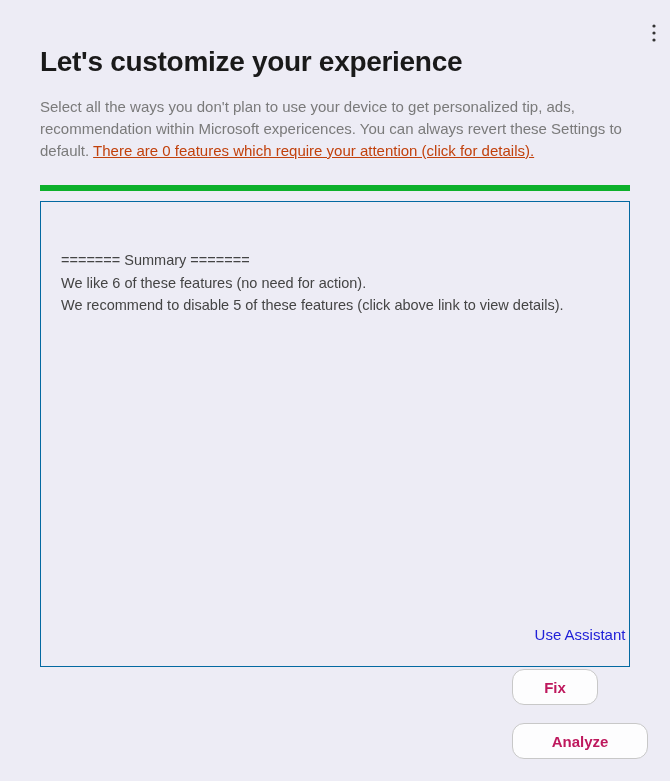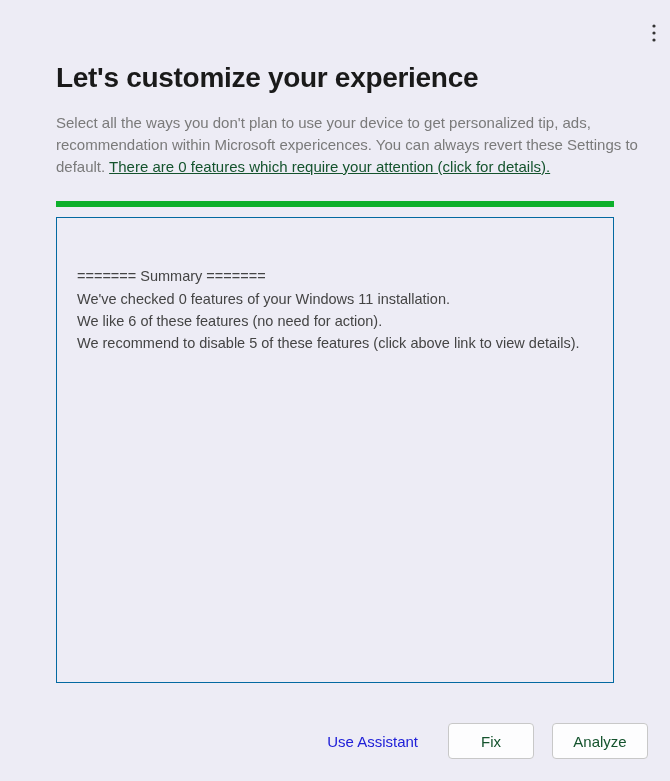--- a/index.html
+++ b/index.html
@@ -9,21 +9,21 @@
     }
     body {
       font-family: "Segoe UI", -apple-system, sans-serif;
       background: #edecf5;
       width: 670px;
       height: 781px;
       position: relative;
       overflow: hidden;
     }
     .container {
-      padding: 16px;
+      padding: 0;
     }
     .more-menu {
       position: absolute;
       top: 24px;
       right: 14px;
       cursor: pointer;
       font-size: 18px;
       color: #333;
       line-height: 1;
       letter-spacing: 0;
@@ -39,21 +39,21 @@
       padding: 46px 0 0 40px;
       letter-spacing: -0.3px;
     }
     .description {
       font-size: 15px;
       color: #7a7a7a;
       padding: 18px 10px 0 40px;
       line-height: 1.45;
     }
     .attention-link {
-      color: #14532d;
+      color: #c2410c;
       text-decoration: underline;
       cursor: pointer;
     }
     .progress-bar {
       height: 6px;
       background: #0db02b;
       margin: 24px 40px 0 40px;
     }
     .summary-box {
       margin: 10px 40px 0 40px;
@@ -67,48 +67,50 @@
       color: #444;
       line-height: 1.4;
       margin-bottom: 2px;
     }
     .footer {
       position: absolute;
       bottom: 22px;
       right: 22px;
       display: flex;
       gap: 18px;
+      flex-direction: column;
     }
     .link-btn {
       color: #2020d8;
       font-size: 15px;
       cursor: pointer;
       background: transparent;
       border: none;
       font-family: inherit;
       padding: 8px 12px;
     }
     .btn {
       background: #fdfdfe;
       border: 1px solid #c8c8c8;
-      border-radius: 4px;
+      border-radius: 12px;
       font-size: 15px;
-      color: #14532d;
+      color: #be185d;
       cursor: pointer;
       font-family: inherit;
       height: 36px;
       display: inline-flex;
       align-items: center;
       justify-content: center;
+      font-weight: bold;
     }
     .btn-fix {
       width: 86px;
     }
     .btn-analyze {
-      width: 96px;
+      width: 136px;
     }
   </style>
 </head>
 <body>
 
 <div class="container">
   <div class="more-menu">
     <svg viewBox="0 0 4 18">
       <circle cx="2" cy="2" r="1.6" fill="#333"></circle>
       <circle cx="2" cy="9" r="1.6" fill="#333"></circle>
@@ -119,21 +121,20 @@
   <h1 class="title">Let's customize your experience</h1>
 
   <div class="description">
     <span>Select all the ways you don't plan to use your device to get personalized tip, ads, recommendation within Microsoft expericences. You can always revert these Settings to default. </span><a class="attention-link">There are 0 features which require your attention (click for details).</a>
   </div>
 
   <div class="progress-bar"></div>
 
   <div class="summary-box">
     <div class="line">======= Summary =======</div>
-    <div class="line">We've checked 0 features of your Windows 11 installation.</div>
     <div class="line">We like 6 of these features (no need for action).</div>
     <div class="line">We recommend to disable 5 of these features (click above link to view details).</div>
   </div>
 
   <div class="footer">
     <button class="link-btn">Use Assistant</button>
     <button class="btn btn-fix">Fix</button>
     <button class="btn btn-analyze">Analyze</button>
   </div>
 </div>

